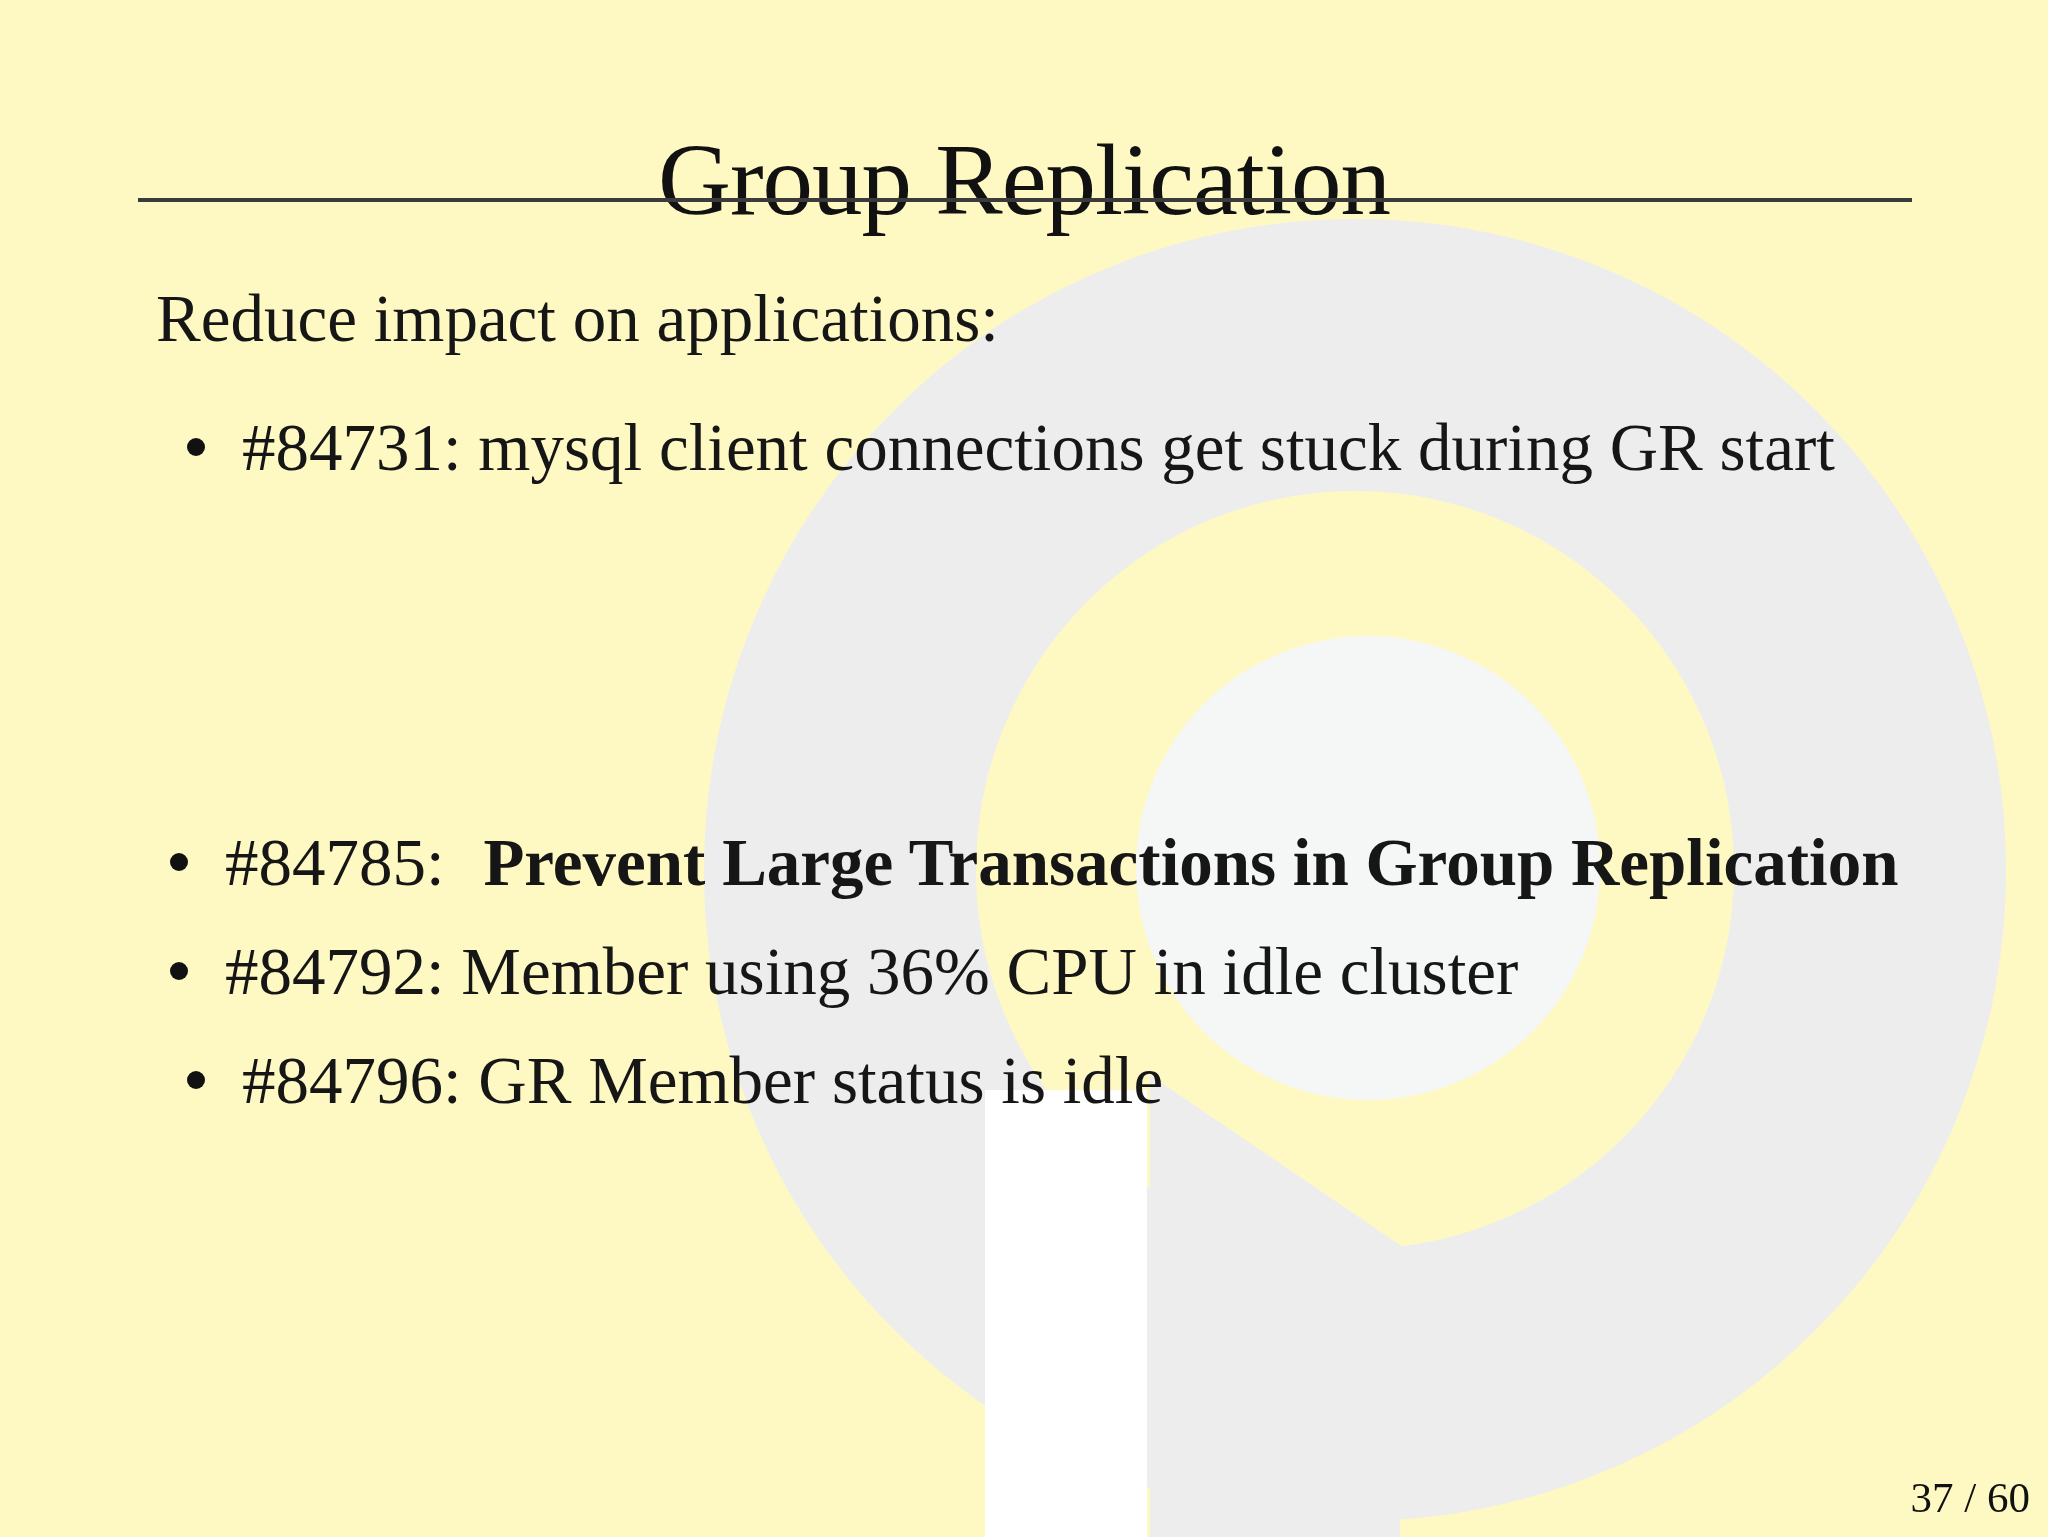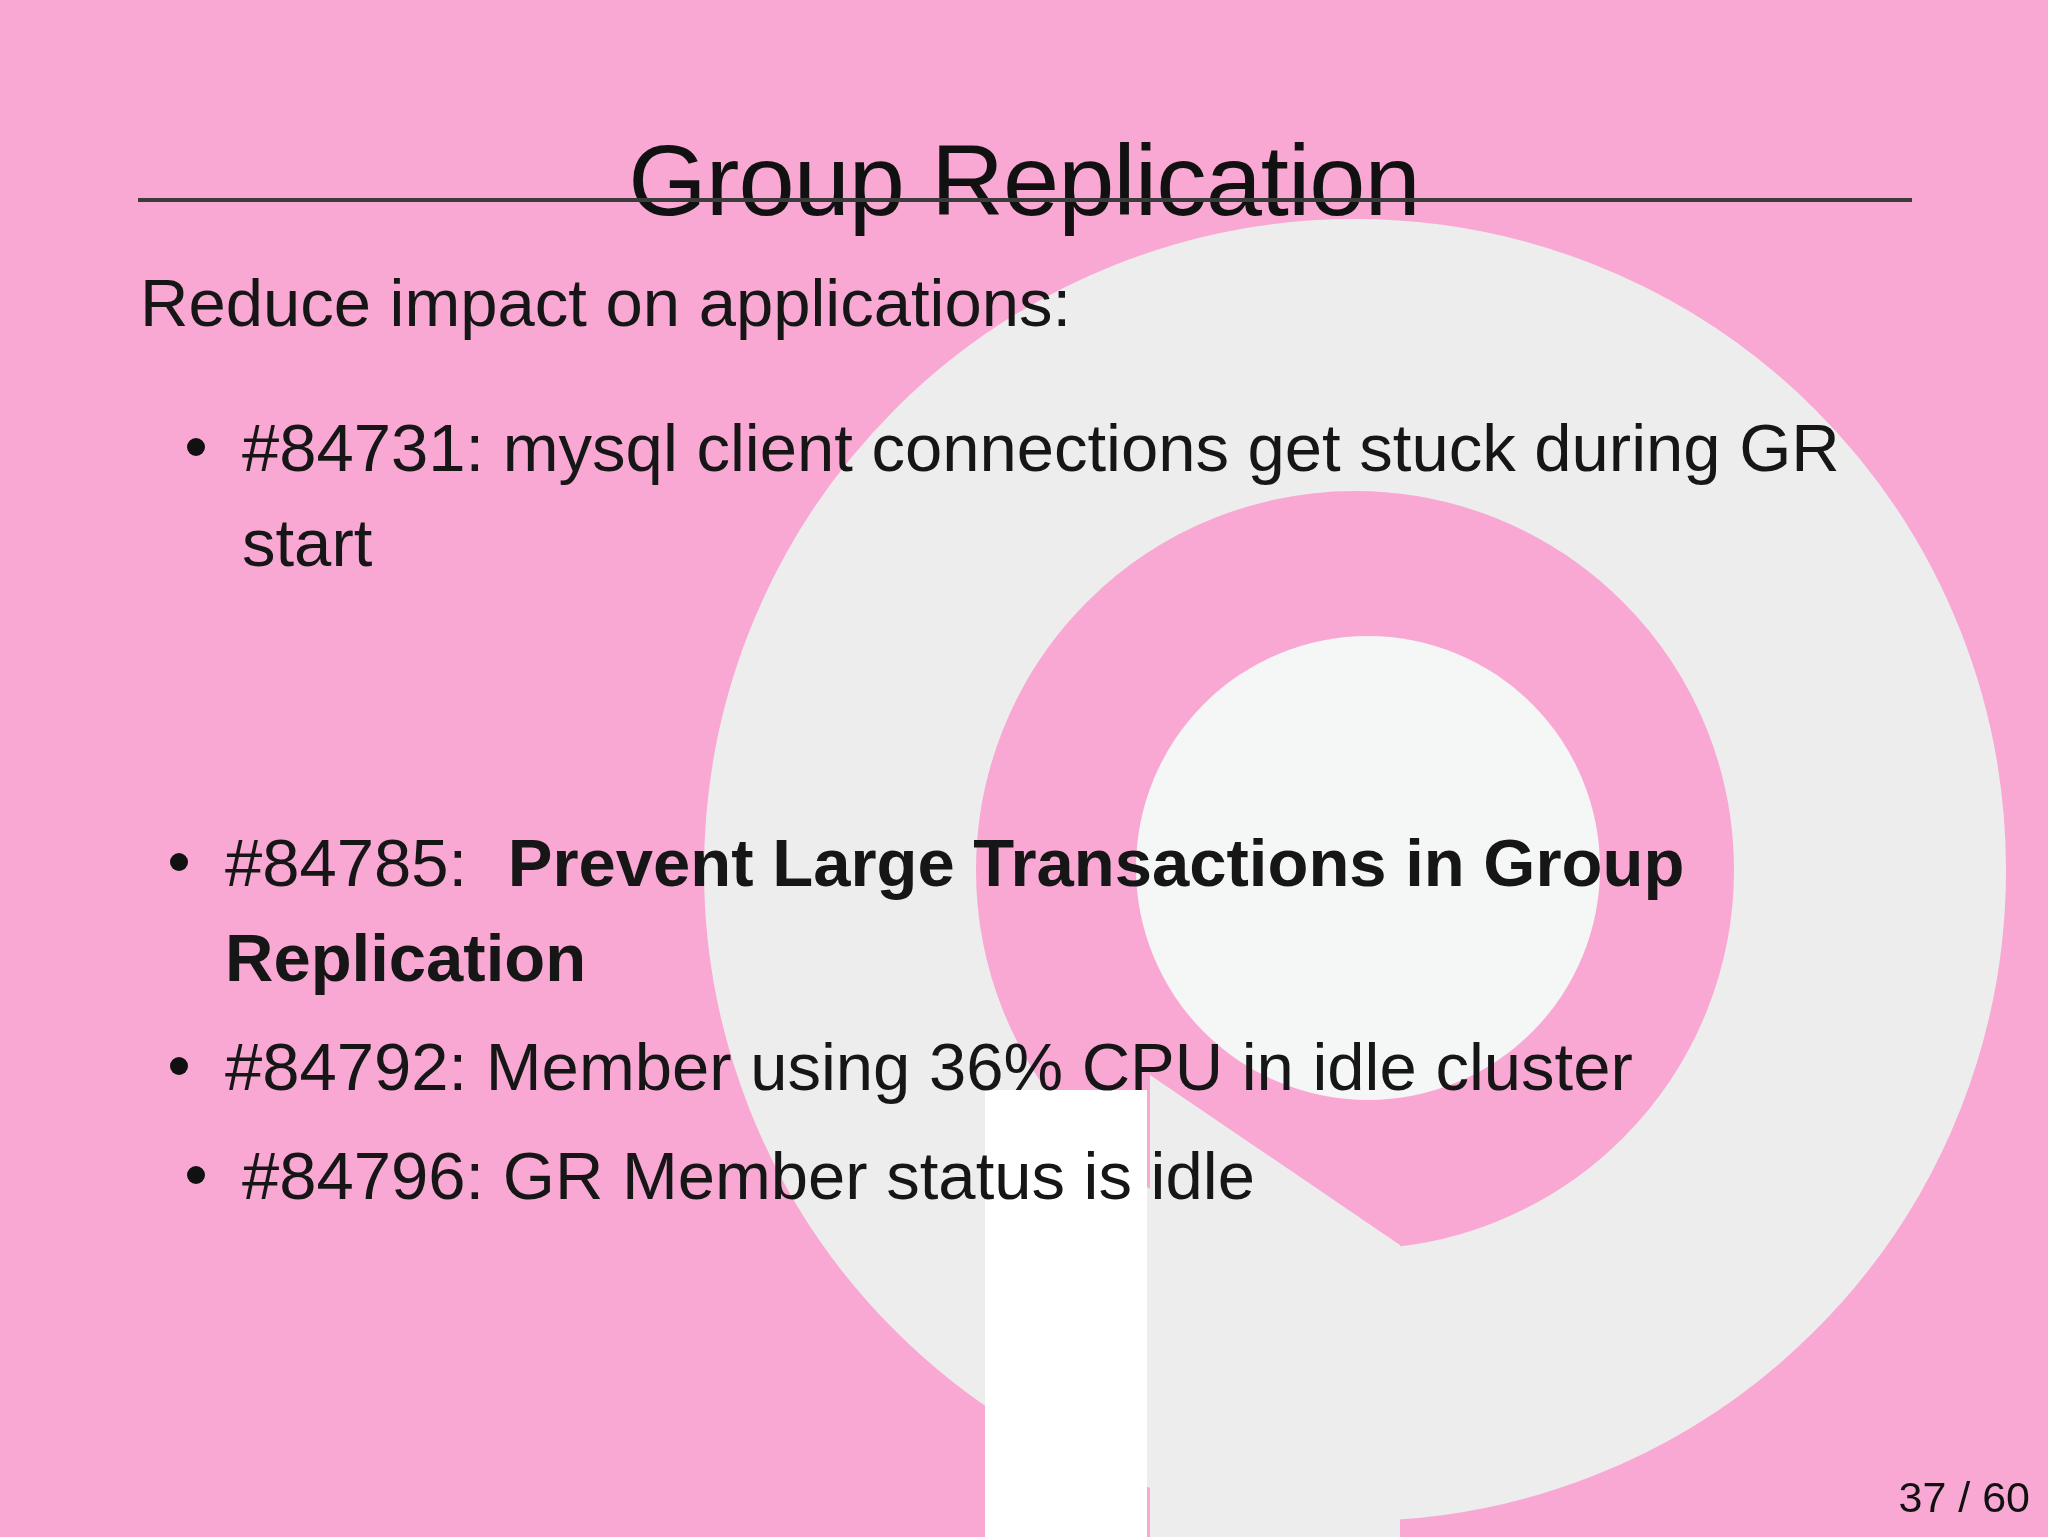--- a/index.html
+++ b/index.html
@@ -1,22 +1,22 @@
 <!DOCTYPE html>
 <html><head>
 <meta charset="utf-8">
 <style>
   html, body { margin: 0; padding: 0; background: #ffffff; }
   .slide {
     position: relative;
     width: 2048px;
     height: 1537px;
-    background: #f9a8d4;
+    background: #fef9c3;
     overflow: hidden;
-    font-family: Liberation Sans, sans-serif;
+    font-family: Liberation Serif, serif;
     color: #161616;
   }
   .watermark {
     position: absolute;
     inset: 0;
     z-index: 0;
     pointer-events: none;
   }
   .content { position: absolute; inset: 0; z-index: 1; }
 
@@ -38,21 +38,21 @@
     left: 138px;
     width: 1774px;
     height: 0;
     border: none;
     border-top: 4px solid #3b3b3b;
     margin: 0;
   }
 
   .body-text { font-size: 67px; line-height: 95px; }
 
-  .intro { position: absolute; left: 140px; margin: 0; }
+  .intro { position: absolute; left: 140px; margin: 16px; }
   .intro-1 { top: 255px; }
   .intro-2 { top: 660px; }
 
   ul.bullets {
     position: absolute;
     left: 140px;
     width: 1680px;
     margin: 0;
     padding: 0 0 0 85px;
     list-style: none;

